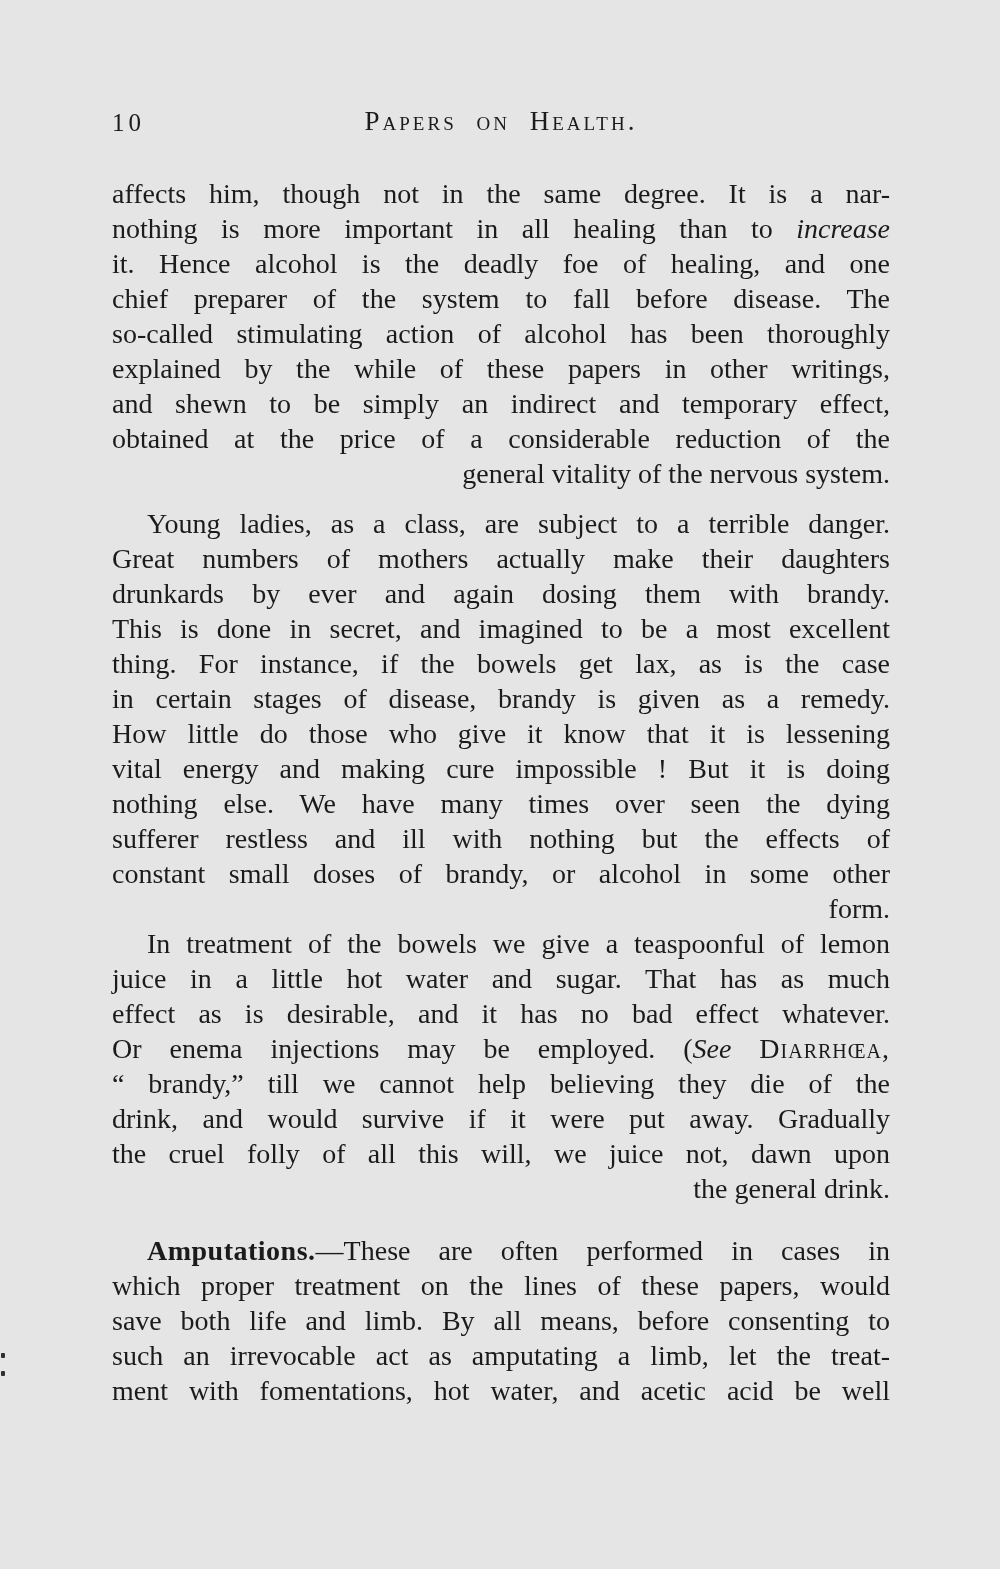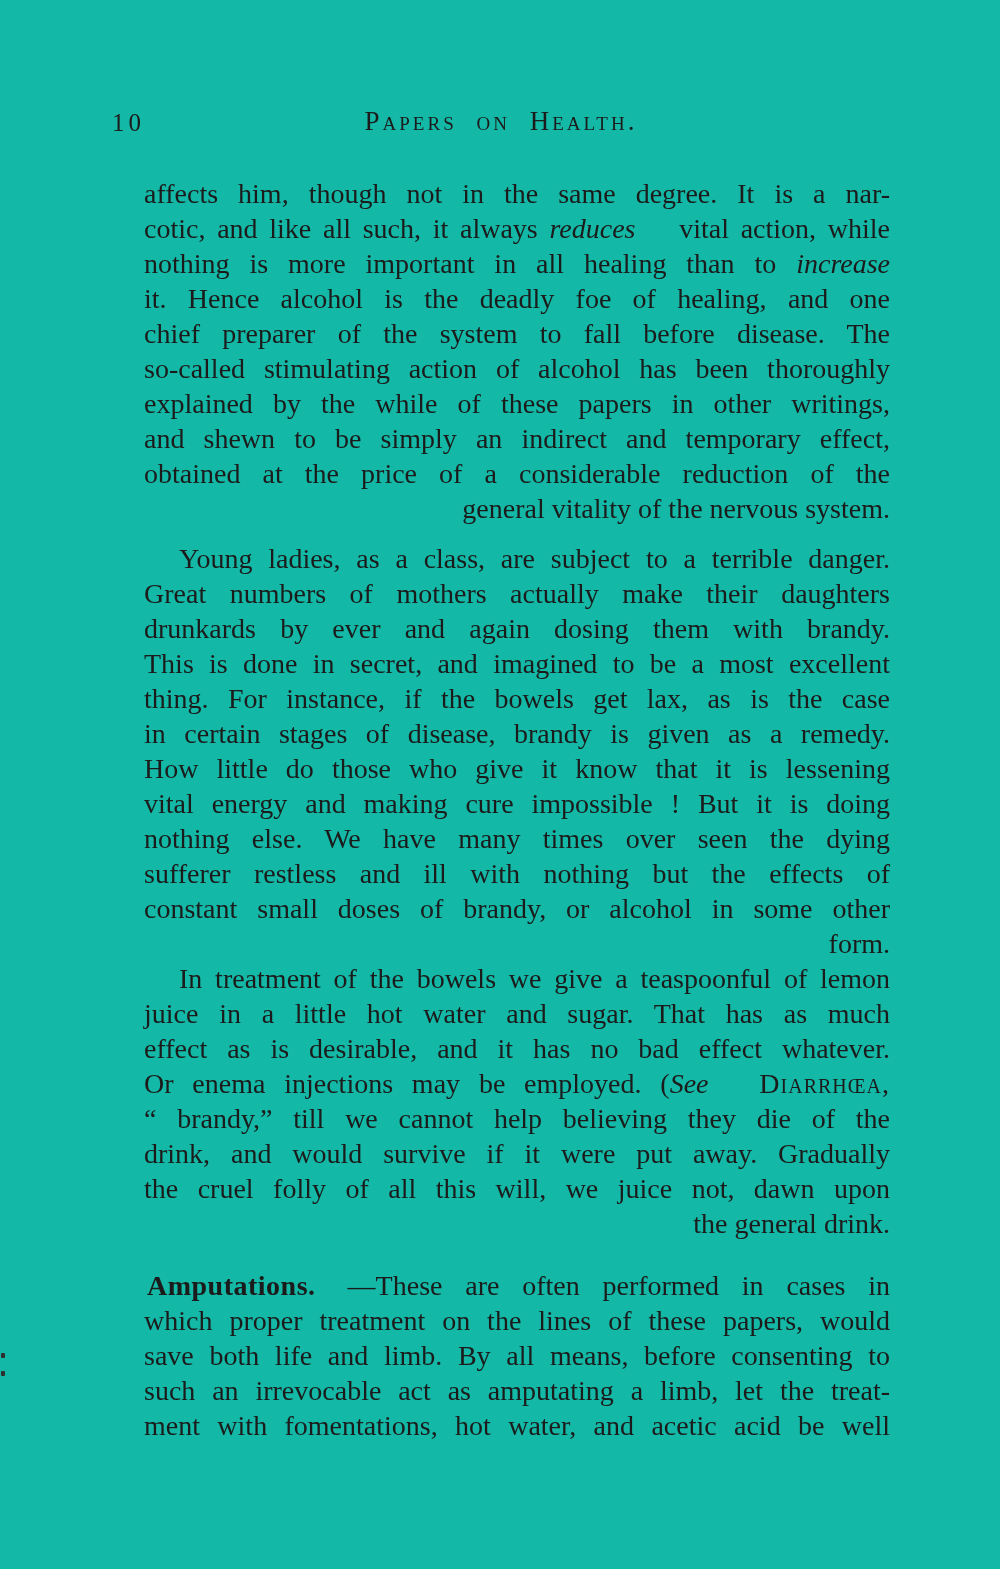--- a/index.html
+++ b/index.html
@@ -56,49 +56,48 @@
   .para.indent .line:first-child { text-indent: 35px; }
   .line {
     height: 35px;
     white-space: normal;
     text-align: right;
   }
   .line.just {
     text-align: justify;
     text-align-last: justify;
   }
-  .s-n { font-style: normal; margin-left: 32px; }
+  .s-n { font-style: normal; }
   .s-i { font-style: italic; }
   .s-b { font-weight: 700; letter-spacing: 0.5px; }
   .s-sc { font-variant: small-caps; letter-spacing: 1px; }
   
   .artifact-dot {
     position: absolute;
     width: 4px;
     height: 5px;
     background: #2f2f2f;
     border-radius: 1px;
   }
   .dot-1 { left: 1px; top: 1353px; }
   .dot-2 { left: 1px; top: 1371px; }
 </style>
 </head>
 <body>
 
-<div class="page" style="background: #14b8a6; color: rgb(27, 27, 27);">
+<div class="page" style="background: #e5e5e5; color: rgb(27, 27, 27);">
 
   <header class="running-head">
     <span class="pageno">10</span>
     <span class="running-title">Papers on Health.</span>
   </header>
 
   <main class="page-body">
       <div class="para sp-none">
         <div class="line just"><span class="s-n">affects him, though not in the same degree. It is a nar-</span></div>
-        <div class="line just"><span class="s-n">cotic, and like all such, it always </span><span class="s-i">reduces</span><span class="s-n"> vital action, while</span></div>
         <div class="line just"><span class="s-n">nothing is more important in all healing than to </span><span class="s-i">increase</span></div>
         <div class="line just"><span class="s-n">it. Hence alcohol is the deadly foe of healing, and one</span></div>
         <div class="line just"><span class="s-n">chief preparer of the system to fall before disease. The</span></div>
         <div class="line just"><span class="s-n">so-called stimulating action of alcohol has been thoroughly</span></div>
         <div class="line just"><span class="s-n">explained by the while of these papers in other writings,</span></div>
         <div class="line just"><span class="s-n">and shewn to be simply an indirect and temporary effect,</span></div>
         <div class="line just"><span class="s-n">obtained at the price of a considerable reduction of the</span></div>
         <div class="line"><span class="s-n">general vitality of the nervous system.</span></div>
       </div>
       <div class="para sp-small indent">

